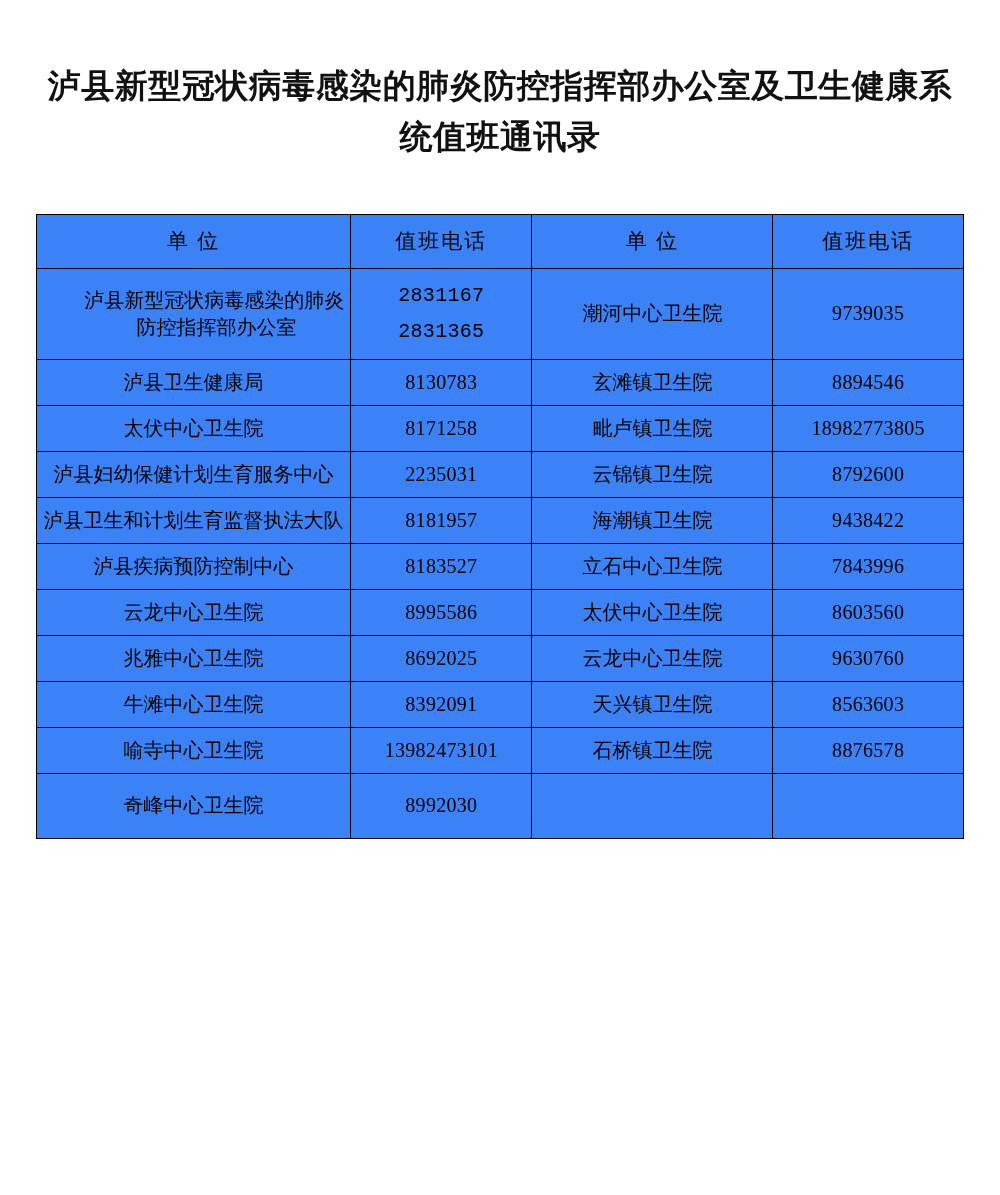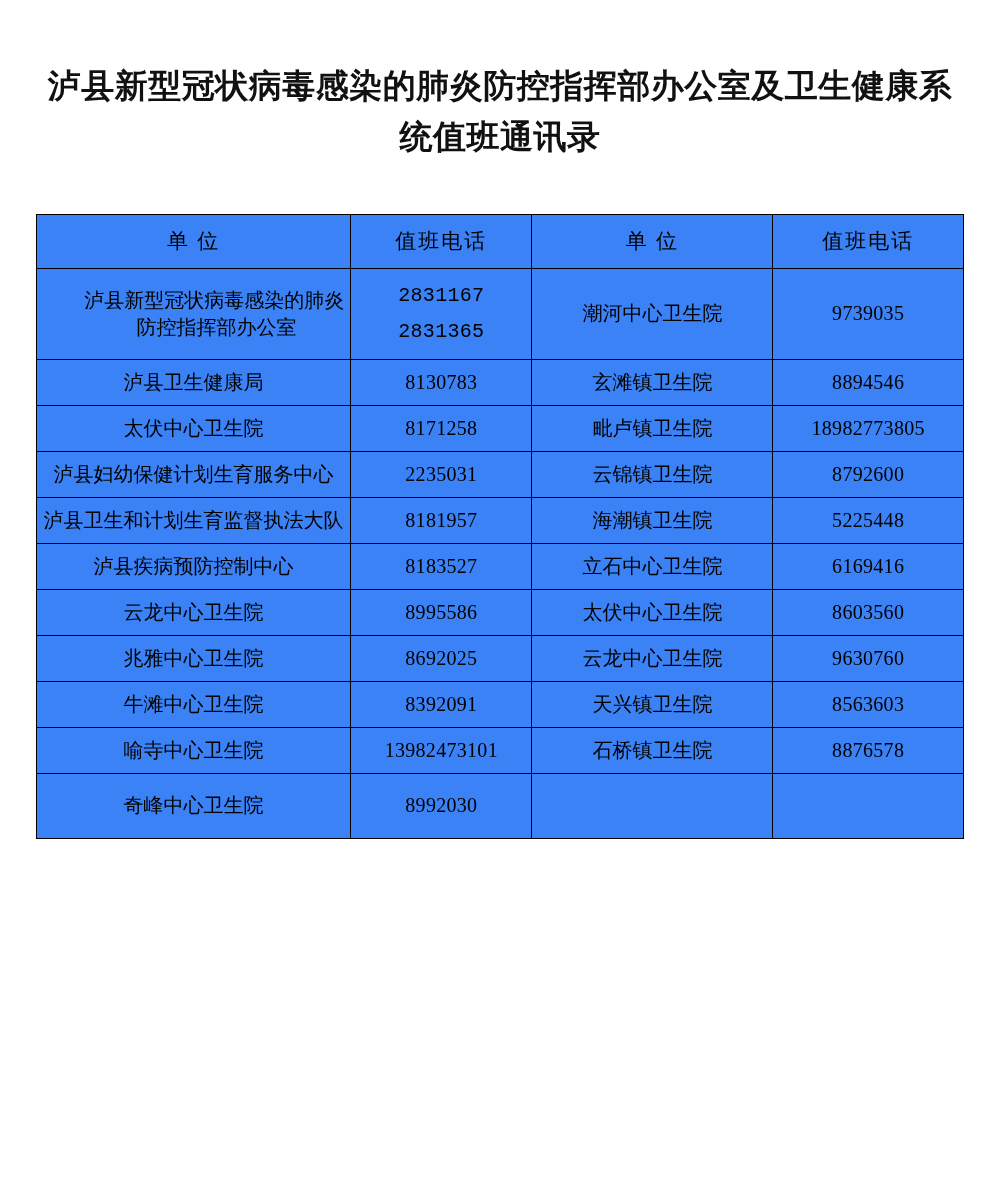--- a/index.html
+++ b/index.html
@@ -141,28 +141,28 @@
           <td class="unit-wide">泸县妇幼保健计划生育服务中心</td>
           <td class="tel">2235031</td>
           <td>云锦镇卫生院</td>
           <td class="tel">8792600</td>
         </tr>
 
         <tr>
           <td class="unit-wide">泸县卫生和计划生育监督执法大队</td>
           <td class="tel">8181957</td>
           <td>海潮镇卫生院</td>
-          <td class="tel">5225448</td>
+          <td class="tel">9438422</td>
         </tr>
 
         <tr>
           <td>泸县疾病预防控制中心</td>
           <td class="tel">8183527</td>
           <td>立石中心卫生院</td>
-          <td class="tel">6169416</td>
+          <td class="tel">7843996</td>
         </tr>
 
 
 
 
         <tr>
           <td>云龙中心卫生院</td>
           <td class="tel">8995586</td>
           <td>太伏中心卫生院</td>
           <td class="tel">8603560</td>

